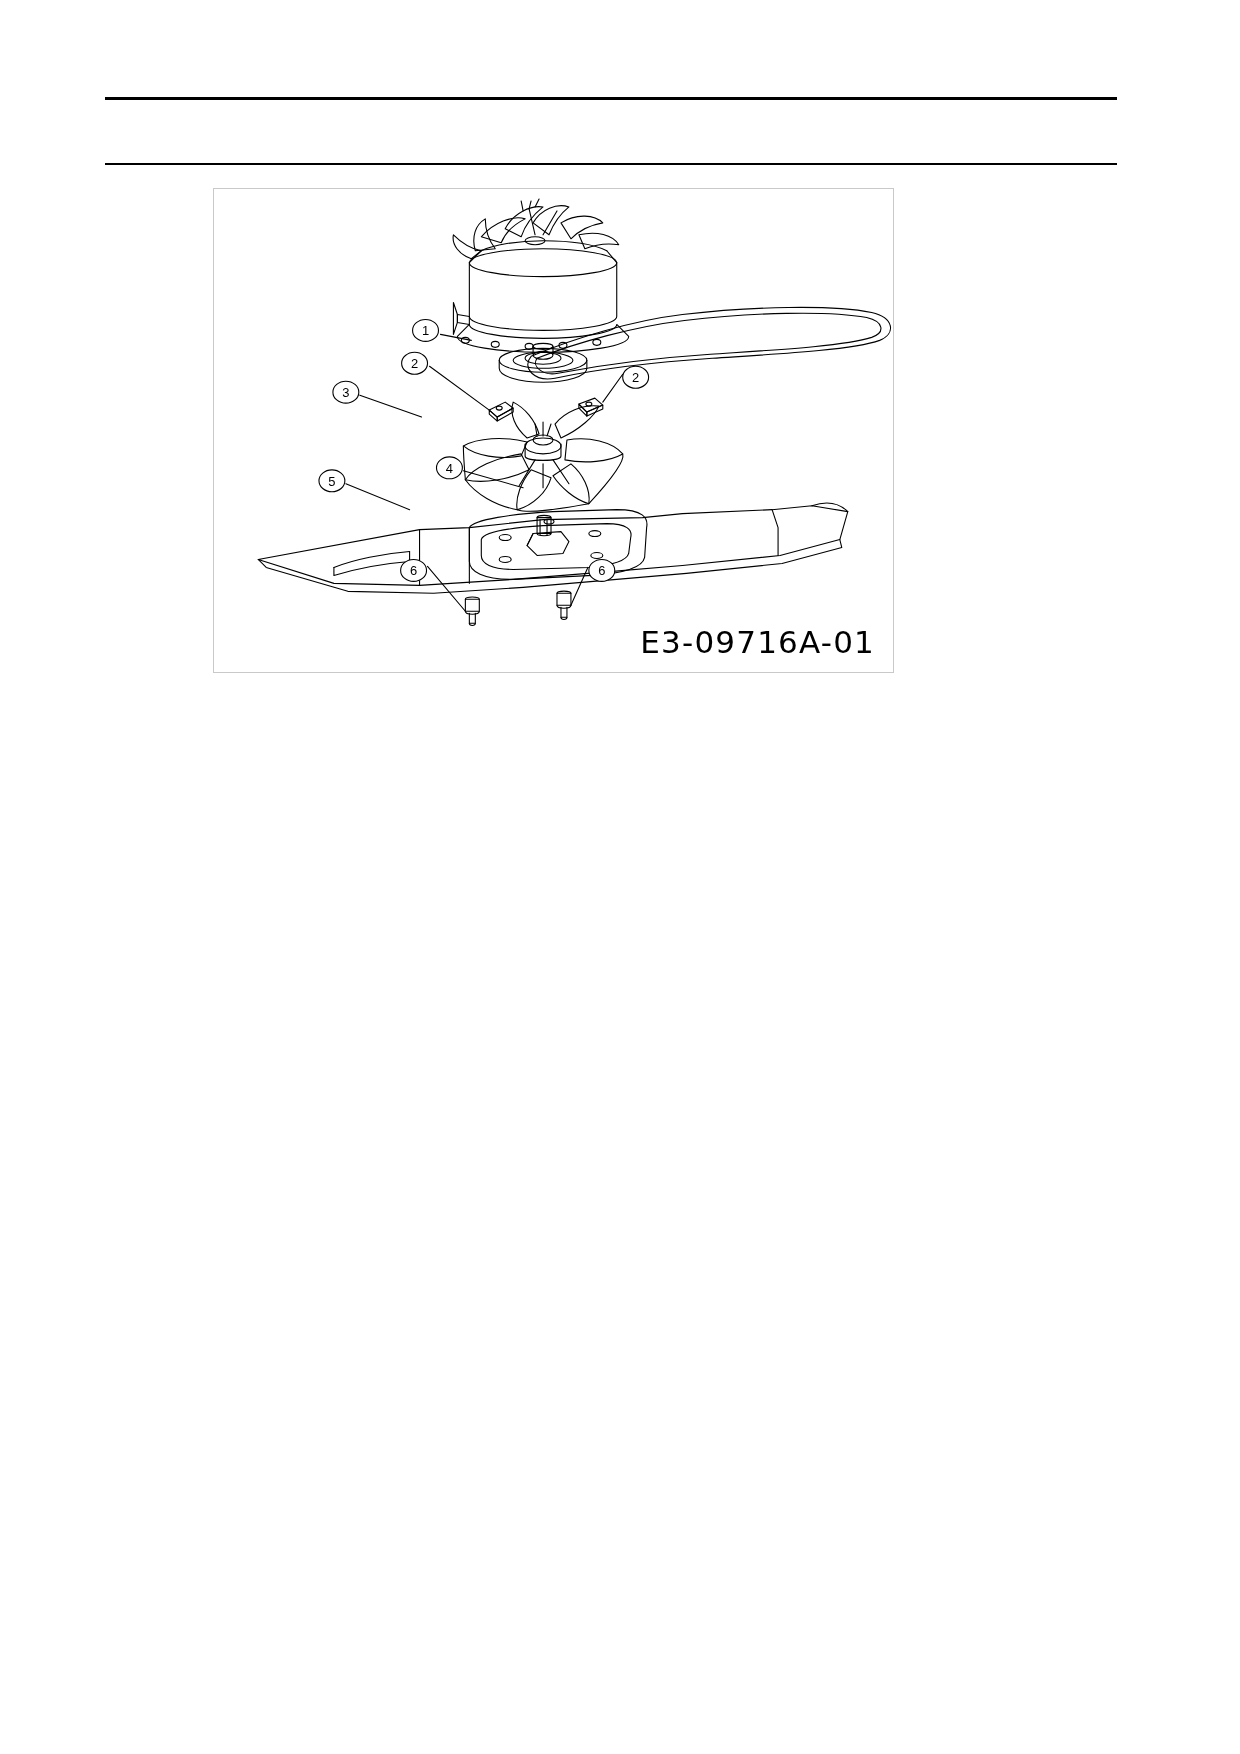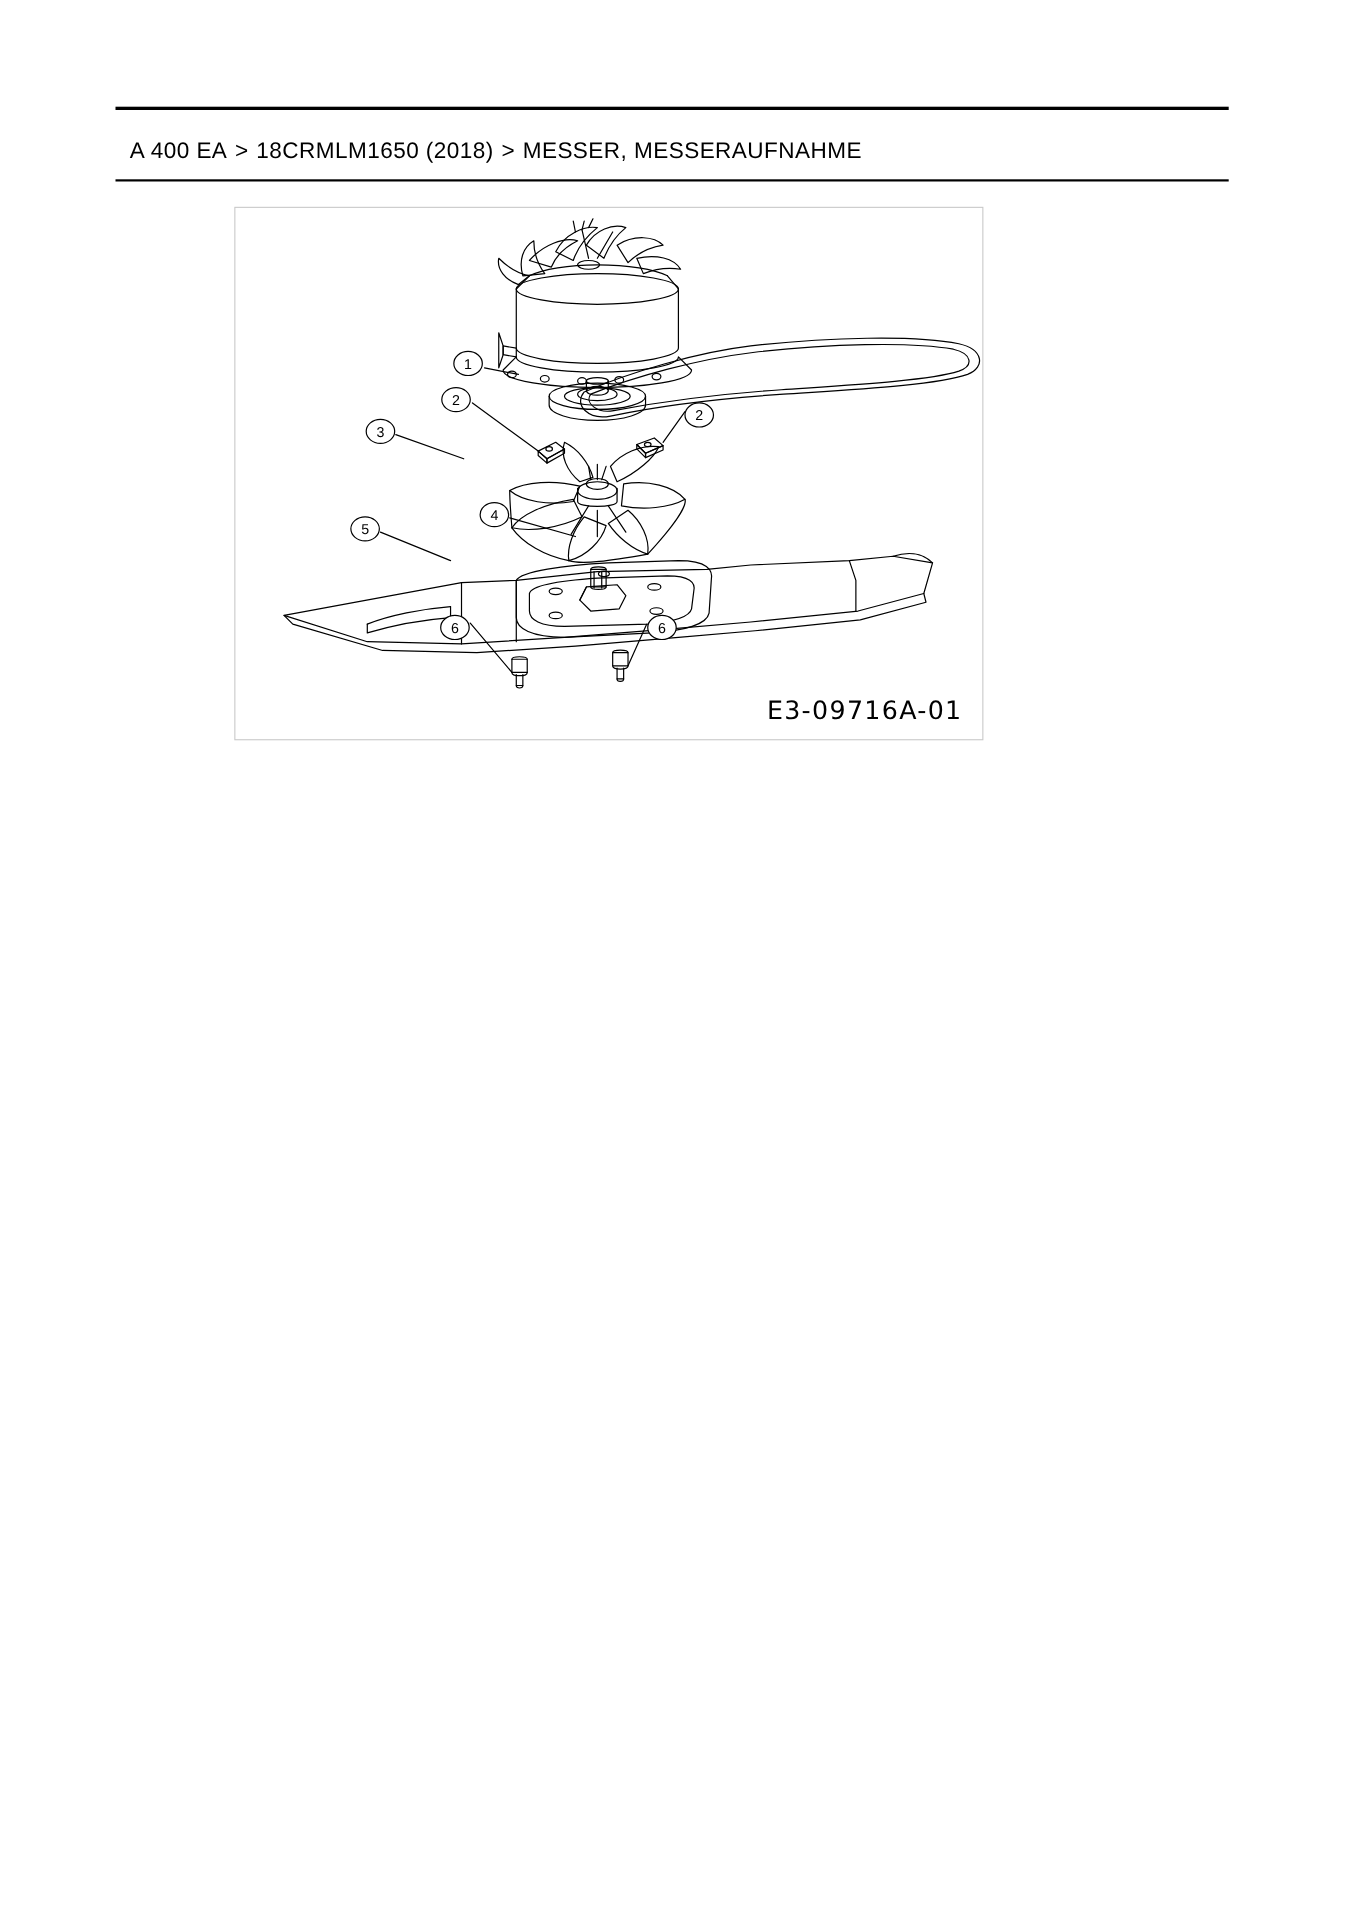--- a/index.html
+++ b/index.html
@@ -64,39 +64,36 @@
   .figure-box svg {
     display: block;
     width: 100%;
     height: 100%;
   }
   .figure-code {
     position: absolute;
     right: 18px;
     bottom: 12px;
     font-family: "DejaVu Sans", sans-serif;
-    font-size: 23px;
+    font-size: 31px;
     letter-spacing: 1.2px;
     font-weight: 500;
   }
   .callout-text {
     font-family: "Liberation Sans", sans-serif;
     font-size: 13px;
   }
 </style>
 </head>
 <body>
 
 <div class="page">
 
   <div class="rule-top"></div>
 
-  <div class="breadcrumb">
-    <span>A 400 EA</span><span class="crumb-sep">&gt;</span><span>18CRMLM1650 (2018)</span><span class="crumb-sep">&gt;</span><span>MESSER, MESSERAUFNAHME</span>
-  </div>
 
   <div class="rule-bottom"></div>
 
   <div class="figure-box">
 
     <svg viewBox="0 0 681 485" xmlns="http://www.w3.org/2000/svg">
       <g fill="none" stroke="#000000" stroke-width="1.1" stroke-linecap="round" stroke-linejoin="round">
 
         <path d="M318 168 C360 150 420 132 470 126 C540 118 620 116 660 124
                  C682 129 685 145 668 152 C640 162 560 166 500 170

